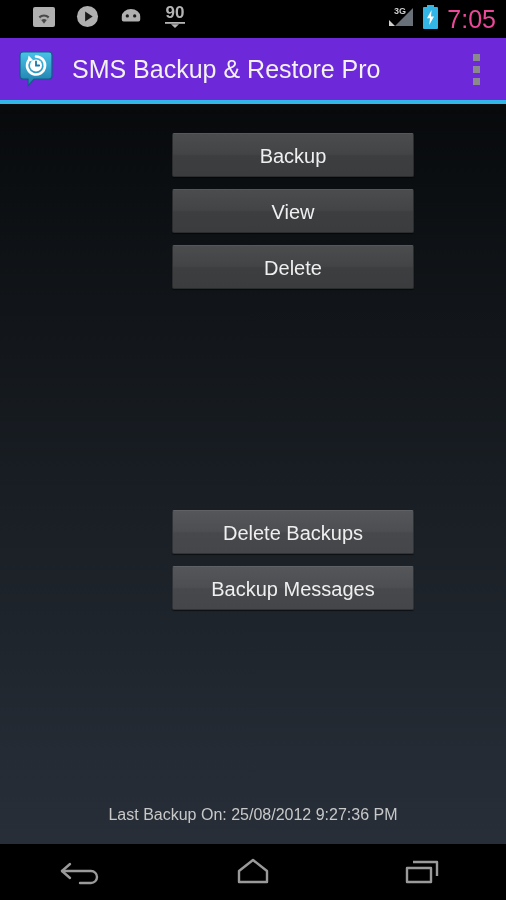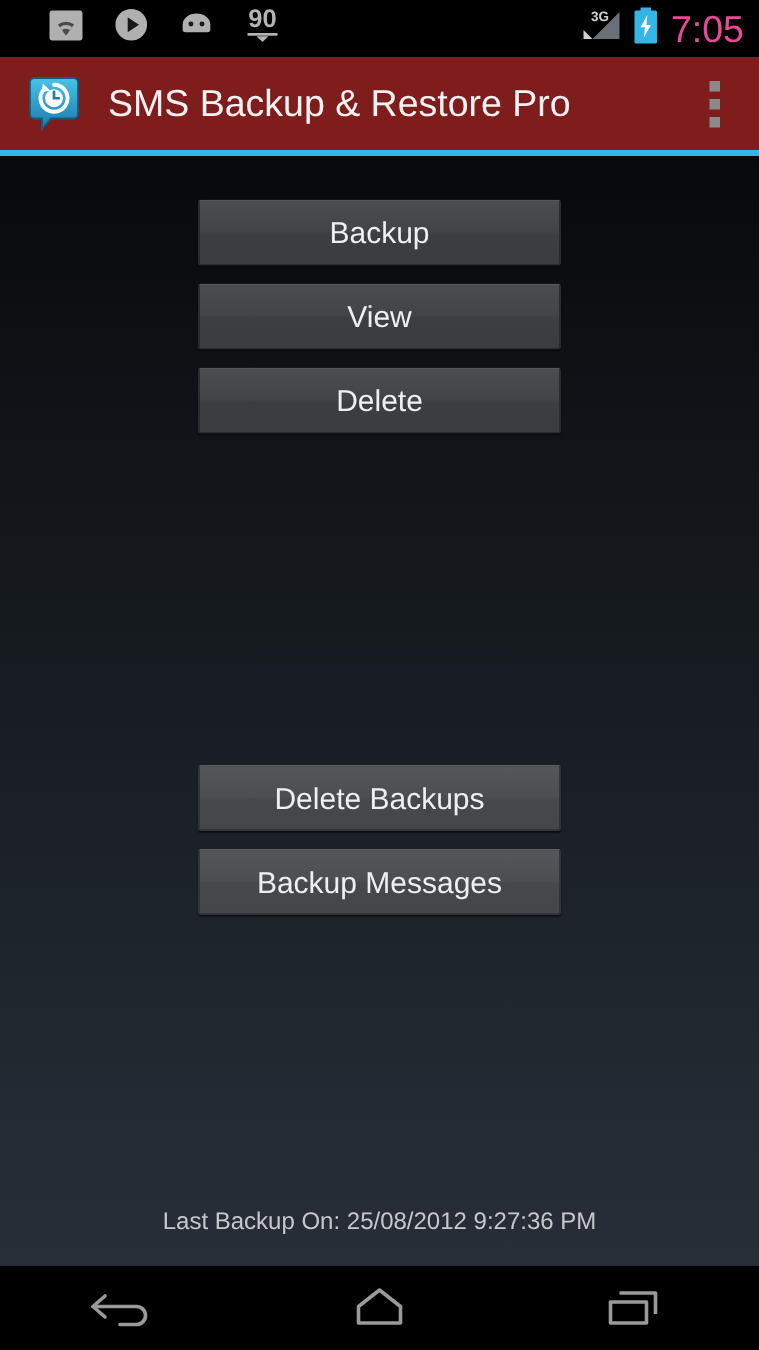--- a/index.html
+++ b/index.html
@@ -69,21 +69,21 @@
     font-weight: bold;
     line-height: 17px;
   }
 
   
   .action-bar {
     position: absolute;
     top: 38px; left: 0;
     width: 506px;
     height: 62px;
-    background: #7f1d1d;
+    background: #6d28d9;
     display: flex;
     align-items: center;
     box-sizing: border-box;
     padding: 0 8px 0 16px;
   }
   .app-icon {
     width: 40px;
     height: 40px;
     flex: 0 0 auto;
     margin-right: 16px;
@@ -157,20 +157,21 @@
     background: linear-gradient(to bottom, #4a4c4e 0%, #424446 48%, #3c3e40 52%, #3a3c3e 100%);
     color: #efefef;
     font-family: "Liberation Sans", sans-serif;
     font-size: 20px;
     text-align: center;
     line-height: 42px;
     box-shadow: 0 1px 1px rgba(0,0,0,0.55);
     cursor: pointer;
     overflow: hidden;
     white-space: nowrap;
+    margin-left: 40px;
   }
   .btn-group.danger .app-btn {
     background: linear-gradient(to bottom, #545659 0%, #4c4e51 48%, #46484b 52%, #444649 100%);
     border-color: #303338;
     border-top-color: #5f6165;
   }
 
   .last-backup {
     position: absolute;
     left: 0;

